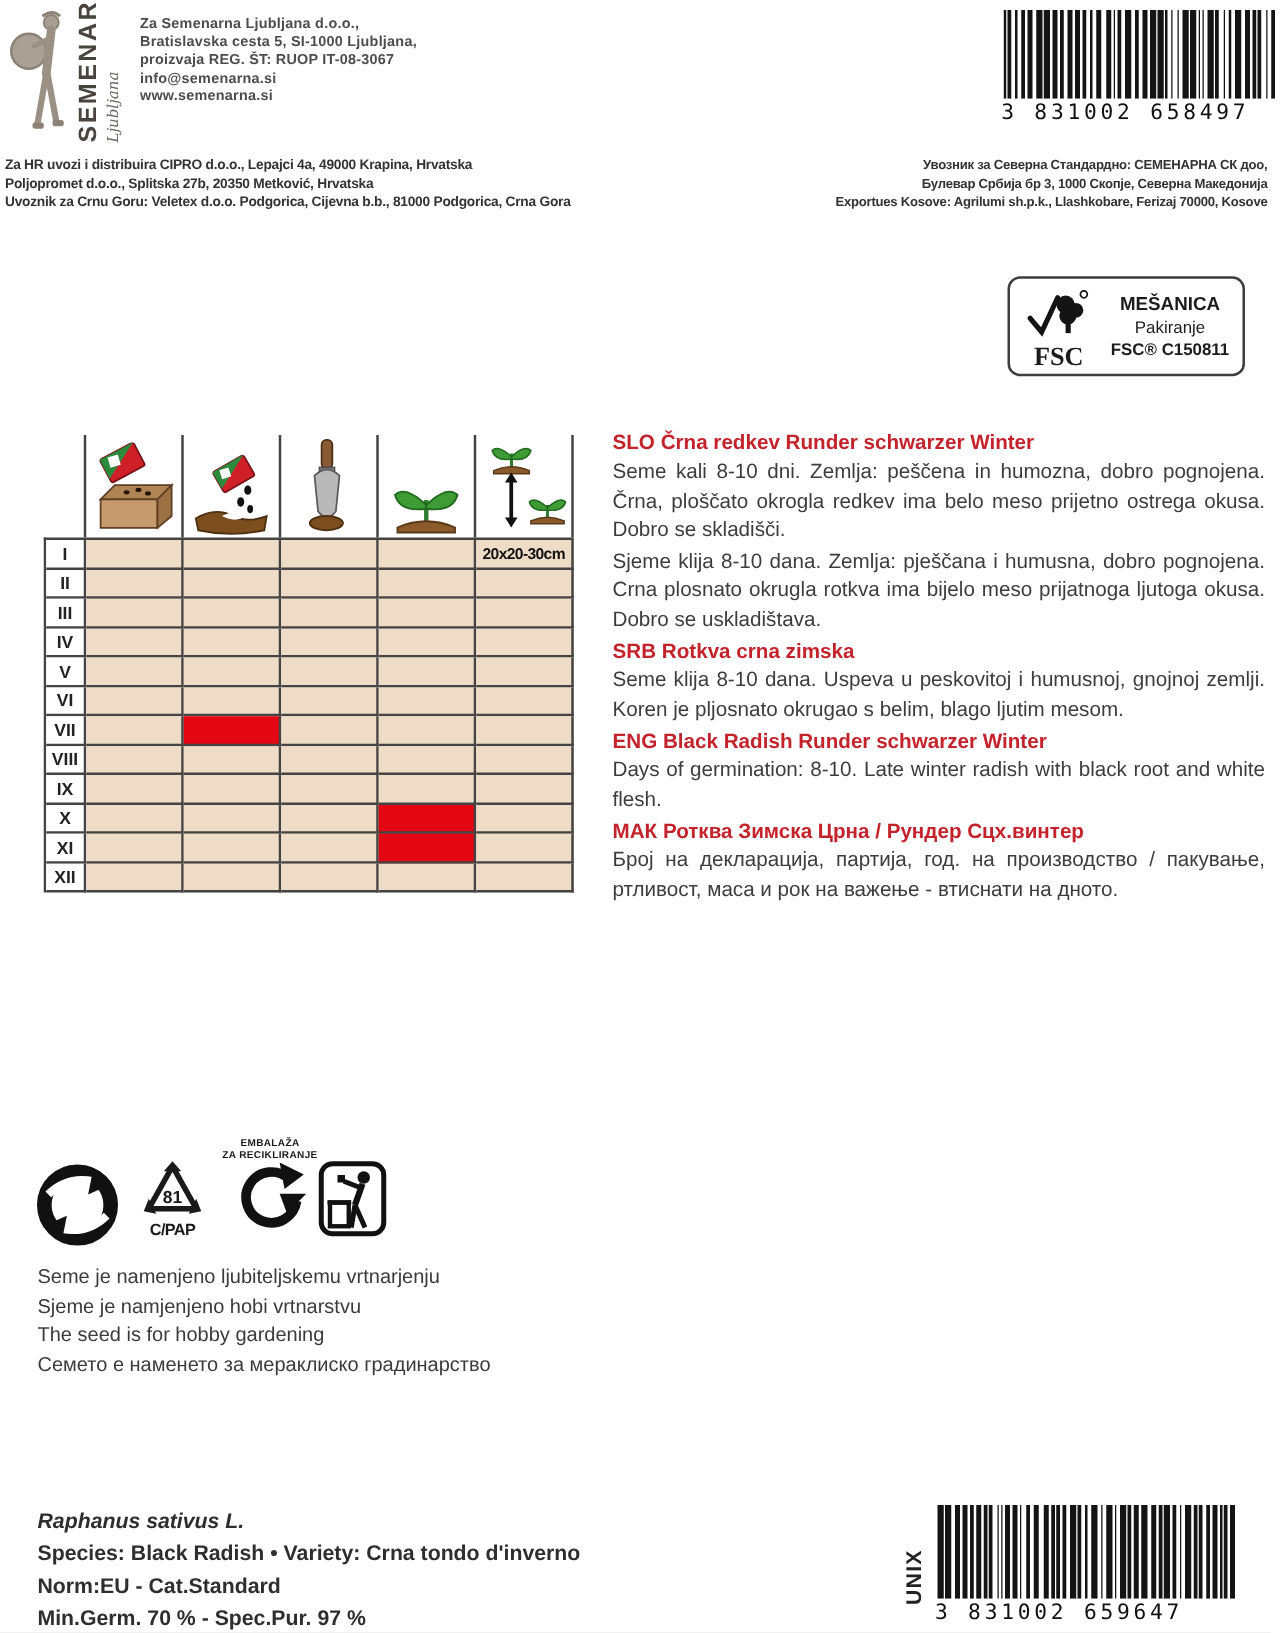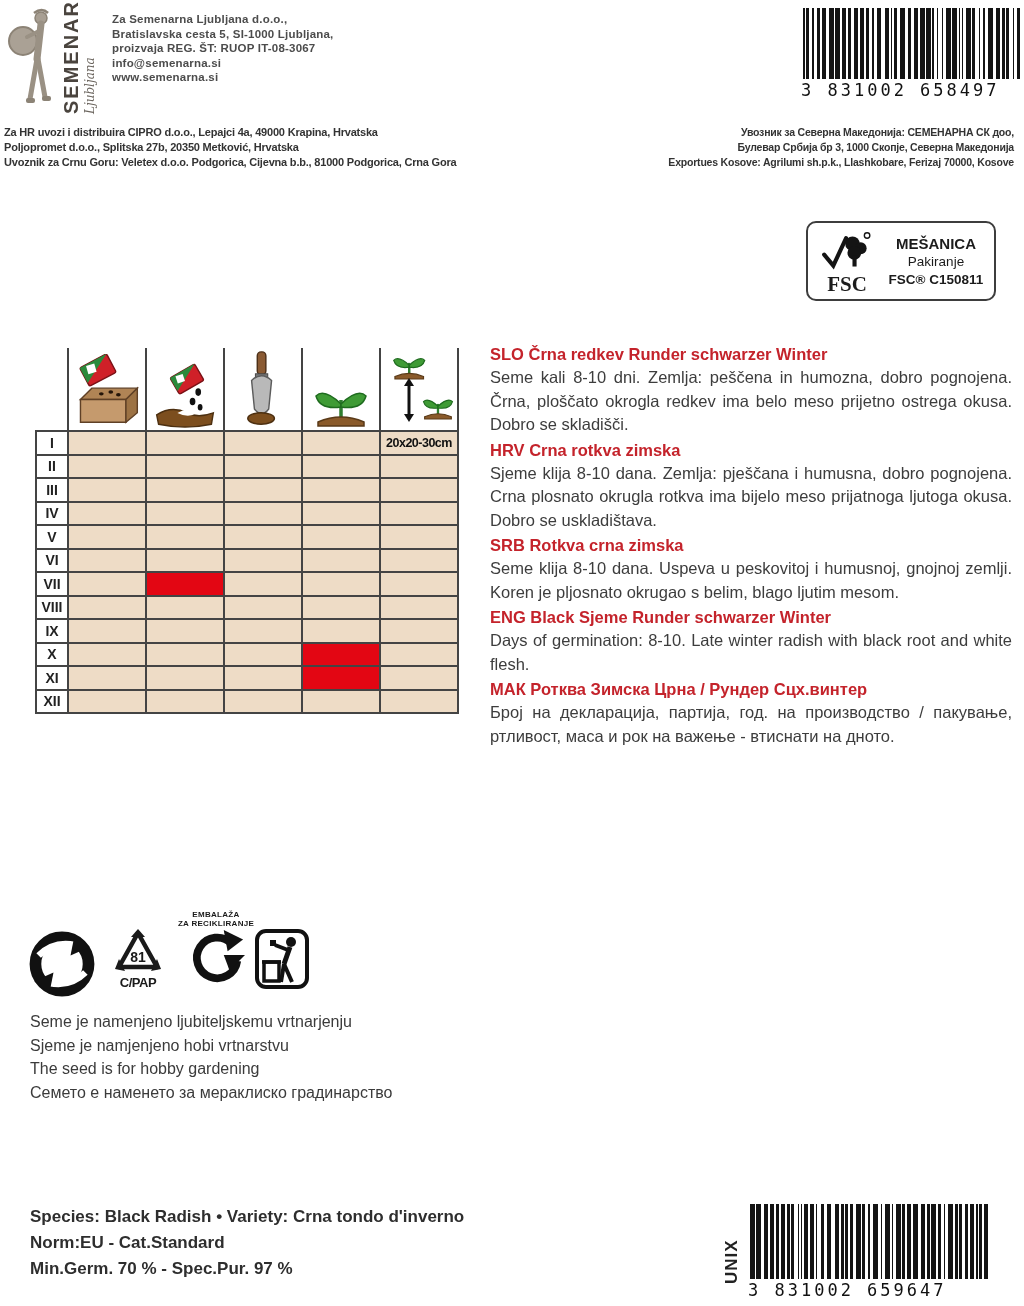--- a/index.html
+++ b/index.html
@@ -140,21 +140,21 @@
       </div>
     <div class="barcode-num">3 831002 658497</div>
   </div>
 
   <div class="importers-left">
     <div>Za HR uvozi i distribuira CIPRO d.o.o., Lepajci 4a, 49000 Krapina, Hrvatska</div>
     <div>Poljopromet d.o.o., Splitska 27b, 20350 Metković, Hrvatska</div>
     <div>Uvoznik za Crnu Goru: Veletex d.o.o. Podgorica, Cijevna b.b., 81000 Podgorica, Crna Gora</div>
   </div>
   <div class="importers-right">
-    <div>Увозник за Северна Македонија: СЕМЕНАРНА СК доо,</div>
+    <div>Увозник за Северна Стандардно: СЕМЕНАРНА СК доо,</div>
     <div>Булевар Србија бр 3, 1000 Скопје, Северна Македонија</div>
     <div>Exportues Kosove: Agrilumi sh.p.k., Llashkobare, Ferizaj 70000, Kosove</div>
   </div>
 
   <div class="fsc-box">
     <div class="fsc-left">
       <svg width="60" height="42" viewBox="0 0 60 46">
         <path d="M5 27 L15 39 L29 9" fill="none" stroke="#141414" stroke-width="4.5" stroke-linecap="round"></path>
         <circle cx="36" cy="15" r="8" fill="#141414"></circle>
         <circle cx="45" cy="20" r="6.5" fill="#141414"></circle>
@@ -312,29 +312,28 @@
       <div class="cal-cell"></div>
       <div class="cal-cell"></div>
     </div>
 
   <div class="descriptions">
     <div>
       <div class="desc-title"><span>SLO</span> <span>Črna redkev Runder schwarzer Winter</span></div>
       <div class="desc-body">Seme kali 8-10 dni. Zemlja: peščena in humozna, dobro pognojena. Črna, ploščato okrogla redkev ima belo meso prijetno ostrega okusa. Dobro se skladišči.</div>
     </div>
     <div>
-      <div class="desc-title"><span>HRV</span> <span>Crna rotkva zimska</span></div>
       <div class="desc-body">Sjeme klija 8-10 dana. Zemlja: pješčana i humusna, dobro pognojena. Crna plosnato okrugla rotkva ima bijelo meso prijatnoga ljutoga okusa. Dobro se uskladištava.</div>
     </div>
     <div>
       <div class="desc-title"><span>SRB</span> <span>Rotkva crna zimska</span></div>
       <div class="desc-body">Seme klija 8-10 dana. Uspeva u peskovitoj i humusnoj, gnojnoj zemlji. Koren je pljosnato okrugao s belim, blago ljutim mesom.</div>
     </div>
     <div>
-      <div class="desc-title"><span>ENG</span> <span>Black Sjeme Runder schwarzer Winter</span></div>
+      <div class="desc-title"><span>ENG</span> <span>Black Radish Runder schwarzer Winter</span></div>
       <div class="desc-body">Days of germination: 8-10. Late winter radish with black root and white flesh.</div>
     </div>
     <div>
       <div class="desc-title"><span>МАК</span> <span>Ротква Зимска Црна / Рундер Сцх.винтер</span></div>
       <div class="desc-body">Број на декларација, партија, год. на производство / пакување, ртливост, маса и рок на важење - втиснати на дното.</div>
     </div>
   </div>
 
   <div class="rec-row">
     <svg class="greendot" width="68" height="68" viewBox="0 0 64 64">
@@ -377,20 +376,21 @@
 
   <div class="hobby">
     <div>Seme je namenjeno ljubiteljskemu vrtnarjenju</div>
     <div>Sjeme je namjenjeno hobi vrtnarstvu</div>
     <div>The seed is for hobby gardening</div>
     <div>Семето е наменето за мераклиско градинарство</div>
   </div>
 
 
   <div class="product">
+    <div class="latin">Raphanus sativus L.</div>
     <div>
       <span class="pl">Species:</span>
       <span class="pv">Black Radish</span>
       <span class="pl">• Variety:</span>
       <span class="pv">Crna tondo d'inverno</span>
     </div>
     <div class="pl">Norm:EU - Cat.Standard</div>
     <div class="pl">Min.Germ. 70 % - Spec.Pur. 97 %</div>
   </div>
 

